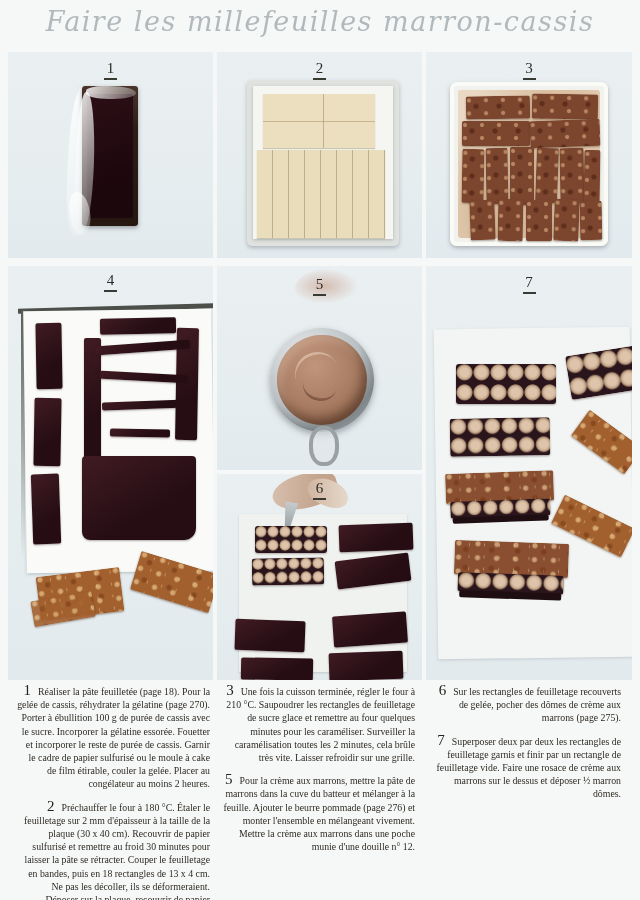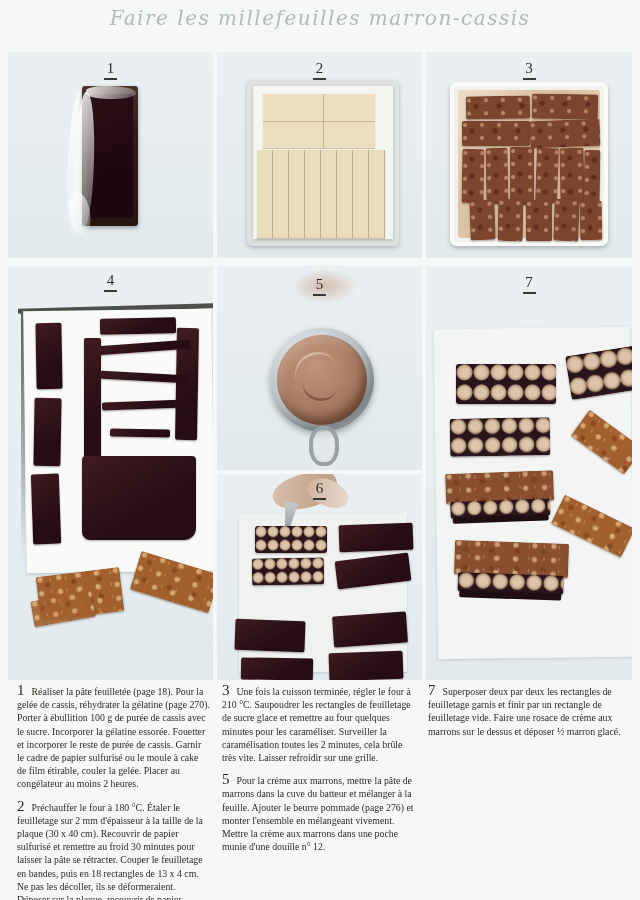--- a/index.html
+++ b/index.html
@@ -5,21 +5,21 @@
   html,body{margin:0;padding:0;}
   body{
     width:640px;height:900px;position:relative;overflow:hidden;
     background:#f6f8f8;
     font-family:"Liberation Serif",serif;
   }
   
   .title{
     position:absolute;top:6px;left:0;width:640px;text-align:center;
     font-family:"DejaVu Serif",serif;font-style:italic;font-weight:normal;
-    font-size:20px;color:#b2b9bc;letter-spacing:1.5px;margin:0;
+    font-size:27px;color:#b2b9bc;letter-spacing:1.5px;margin:0;
   }
   
   .panel{
     position:absolute;overflow:hidden;
     background:linear-gradient(180deg,#eaf0f2 0%,#e6edef 60%,#e3eaee 100%);
   }
   .fig-label{position:absolute;top:8px;left:0;width:100%;display:flex;flex-direction:column;align-items:center;z-index:9;}
   .fignum{font-family:"Liberation Serif",serif;font-size:15px;color:#2b2b27;line-height:16px;}
   .figrule{width:13px;height:2px;background:#3a3a35;margin-top:2px;}
   .art{position:absolute;}
@@ -39,21 +39,21 @@
     background-size:19px 14px,26px 18px,15px 12px;border-radius:2px;
     box-shadow:0 1px 2px rgba(70,40,18,.45);}
   .domes{position:absolute;background-color:#2a151c;border-radius:3px;
     background-image:radial-gradient(circle at 50% 42%, #ddc4aa 30%, #c6ab90 45%, #9d7d62 53%, rgba(42,21,28,0) 59%);
     box-shadow:0 1px 2px rgba(50,30,30,.35);}
   .parch{position:absolute;background:#f9faf7;box-shadow:0 1px 3px rgba(120,130,138,.45);}
   .film{position:absolute;background:linear-gradient(120deg, rgba(255,255,255,.85), rgba(232,238,240,.25));border-radius:45% 55% 50% 40%;}
   .rawp{position:absolute;background:#ecdfc0;box-shadow:0 1px 1px rgba(120,105,70,.35);}
   
   .col{position:absolute;top:684px;width:193px;}
-  .step{margin:0 0 9px 0;font-size:9.8px;line-height:13.2px;color:#2e2a23;text-align:left;}
+  .step{margin:0 0 9px 0;font-size:9.8px;line-height:13.2px;color:#2e2a23;text-align:right;}
   .stepnum{font-size:15px;line-height:13px;margin-right:7px;color:#26231d;}
 </style>
 </head>
 <body>
 
 <h1 class="title">Faire les millefeuilles marron-cassis</h1>
 
 <div class="panel" style="left:8px;top:52px;width:205px;height:206px;">
   <div class="fig-label">
     <span class="fignum">1</span>
@@ -185,14 +185,15 @@
   <p class="step"><span class="stepnum">1</span><span>Réaliser la pâte feuilletée (page 18). Pour la gelée de cassis, réhydrater la gélatine (page 270). Porter à ébullition 100 g de purée de cassis avec le sucre. Incorporer la gélatine essorée. Fouetter et incorporer le reste de purée de cassis. Garnir le cadre de papier sulfurisé ou le moule à cake de film étirable, couler la gelée. Placer au congélateur au moins 2 heures.</span></p>
   <p class="step"><span class="stepnum">2</span><span>Préchauffer le four à 180 °C. Étaler le feuilletage sur 2 mm d'épaisseur à la taille de la plaque (30 x 40 cm). Recouvrir de papier sulfurisé et remettre au froid 30 minutes pour laisser la pâte se rétracter. Couper le feuilletage en bandes, puis en 18 rectangles de 13 x 4 cm. Ne pas les décoller, ils se déformeraient. Déposer sur la plaque, recouvrir de papier sulfurisé et d'une autre plaque, pour que le feuilletage se développe de façon uniforme. Enfourner. Après 15 minutes, contrôler toutes les 5 minutes. La plaque et l'arête du feuilletage doivent être dorées uniformément.</span></p>
 </div>
 
 <div class="col" style="left:222px;">
   <p class="step"><span class="stepnum">3</span><span>Une fois la cuisson terminée, régler le four à 210 °C. Saupoudrer les rectangles de feuilletage de sucre glace et remettre au four quelques minutes pour les caraméliser. Surveiller la caramélisation toutes les 2 minutes, cela brûle très vite. Laisser refroidir sur une grille.</span></p>
   <p class="step"><span class="stepnum">5</span><span>Pour la crème aux marrons, mettre la pâte de marrons dans la cuve du batteur et mélanger à la feuille. Ajouter le beurre pommade (page 276) et monter l'ensemble en mélangeant vivement. Mettre la crème aux marrons dans une poche munie d'une douille n° 12.</span></p>
 </div>
 
 <div class="col" style="left:428px;">
-  <p class="step"><span class="stepnum">7</span><span>Superposer deux par deux les rectangles de feuilletage garnis et finir par un rectangle de feuilletage vide. Faire une rosace de crème aux marrons sur le dessus et déposer ½ marron glacé.</span></p>
+  <p class="step"><span class="stepnum">6</span><span>Sur les rectangles de feuilletage recouverts de gelée, pocher des dômes de crème aux marrons (page 275).</span></p>
+  <p class="step"><span class="stepnum">7</span><span>Superposer deux par deux les rectangles de feuilletage garnis et finir par un rectangle de feuilletage vide. Faire une rosace de crème aux marrons sur le dessus et déposer ½ marron dômes.</span></p>
 </div>
 
 </body></html>

